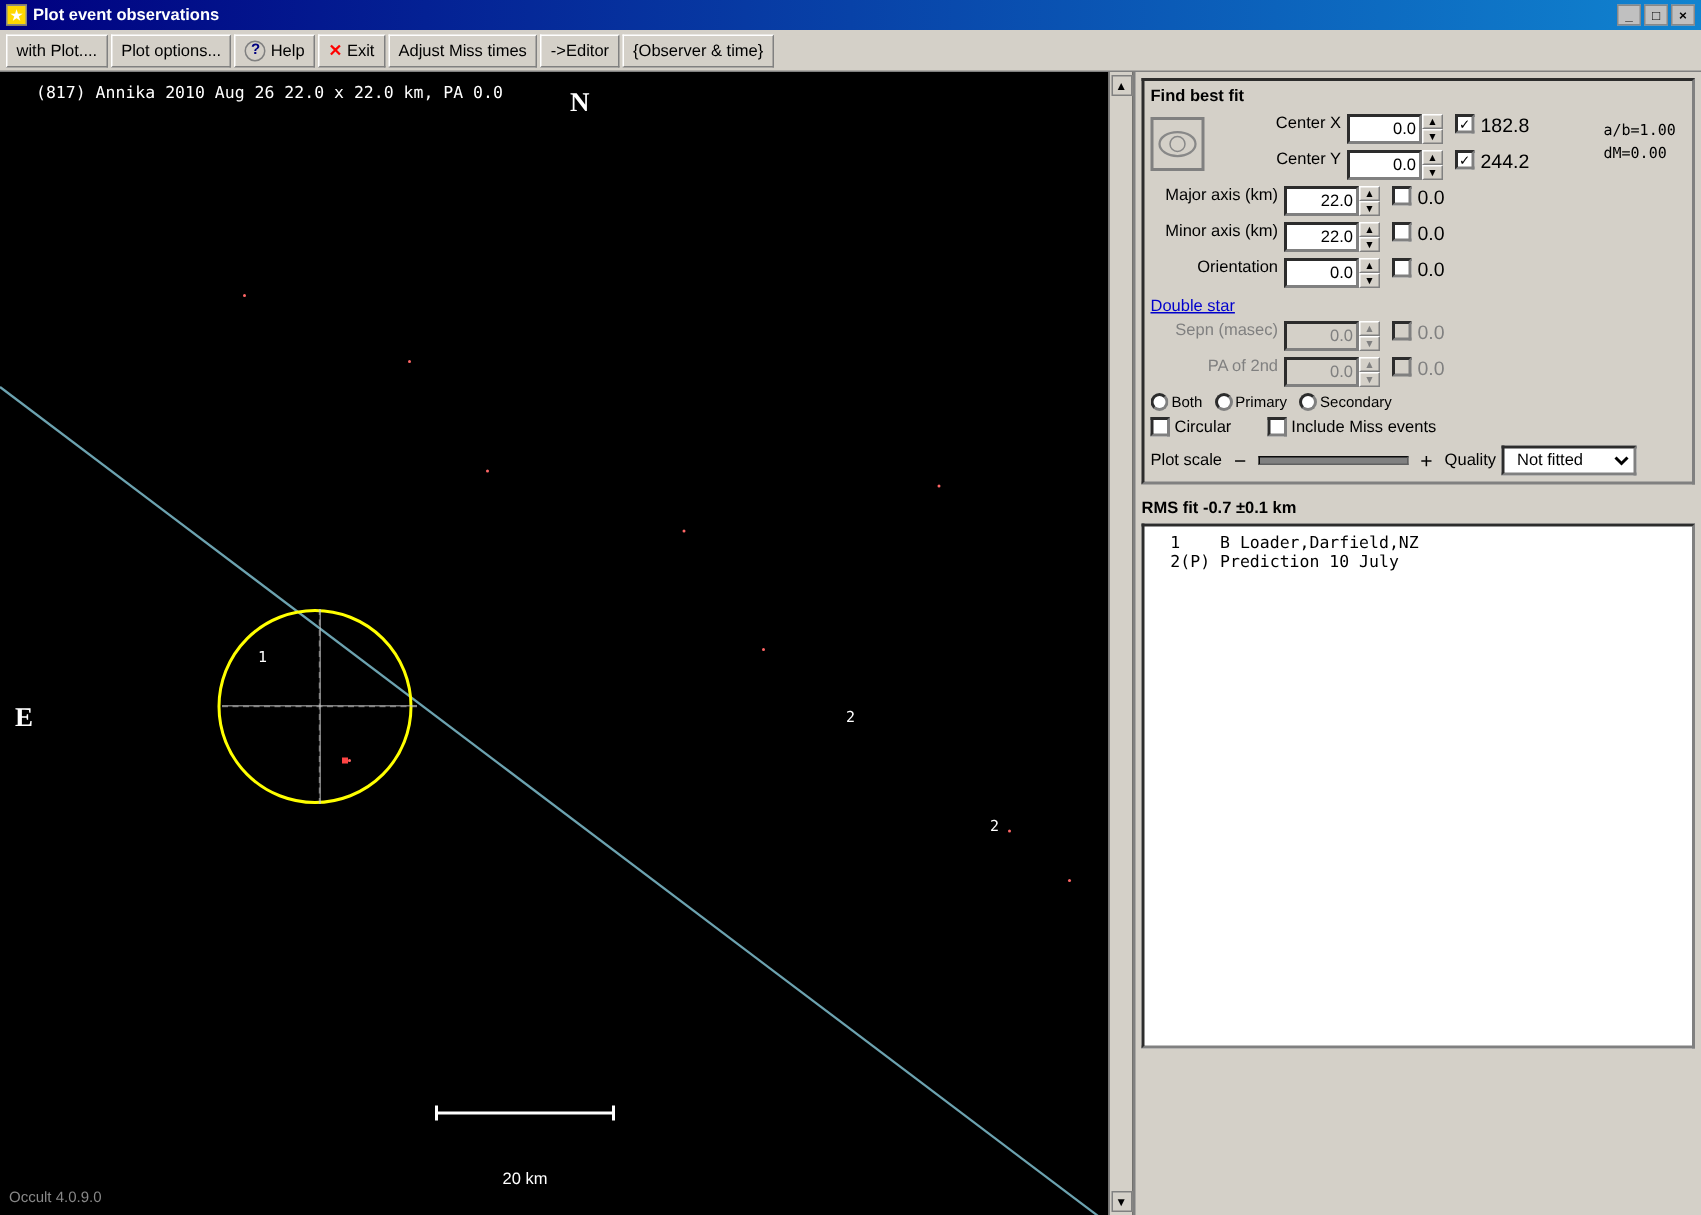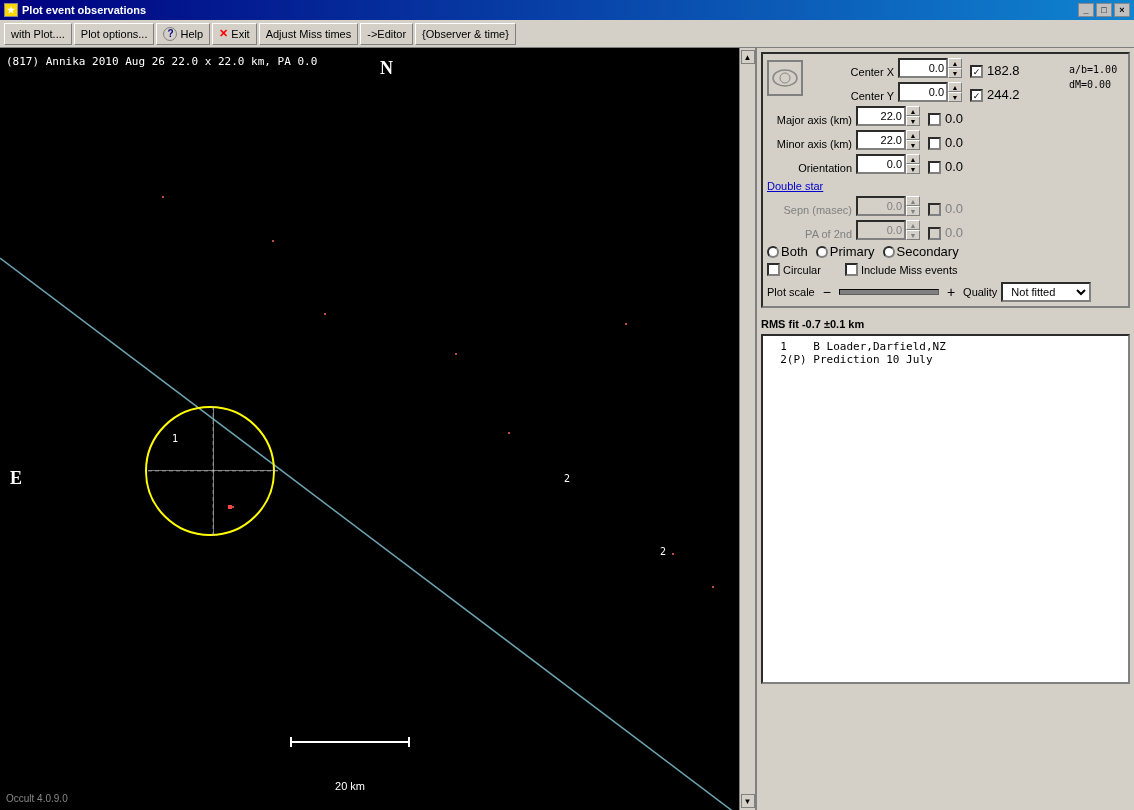--- a/index.html
+++ b/index.html
@@ -55,21 +55,21 @@
       width: 755px;
       height: 100%;
       background: #000000;
       position: relative;
       overflow: hidden;
     }
 
     .plot-info {
       position: absolute;
       top: 6px;
-      left: 6px;
+      left: 24px;
       color: white;
       font-size: 11px;
       font-family: monospace;
       line-height: 1.4;
     }
 
     .compass-n {
       position: absolute;
       top: 10px;
       left: 380px;
@@ -203,21 +203,21 @@
     }
 
     .find-best-fit-title {
       font-weight: bold;
       font-size: 11px;
       margin-bottom: 6px;
     }
 
     .fit-row {
       display: flex;
-      align-items: flex-end;
+      align-items: flex-start;
       margin-bottom: 4px;
       gap: 4px;
     }
 
     .fit-label {
       width: 85px;
       text-align: right;
       font-size: 11px;
       color: #000;
     }
@@ -290,21 +290,21 @@
       display: flex;
       align-items: center;
       gap: 8px;
       margin: 4px 0;
     }
 
     .radio-item {
       display: flex;
       align-items: center;
       gap: 2px;
-      font-size: 13px;
+      font-size: 10px;
     }
 
     .radio-btn {
       width: 12px;
       height: 12px;
       border-radius: 50%;
       border: 2px inset #808080;
       background: white;
       cursor: pointer;
     }
@@ -486,20 +486,21 @@
     <div style="position:absolute;right:0;top:0;width:16px;height:100%;background:#d4d0c8;border-left:1px solid #808080;display:flex;flex-direction:column;align-items:center;">
       <div style="width:14px;height:14px;background:#d4d0c8;border:1px solid #808080;display:flex;align-items:center;justify-content:center;font-size:8px;cursor:pointer;margin-top:2px;">▲</div>
       <div style="flex:1;"></div>
       <div style="width:14px;height:14px;background:#d4d0c8;border:1px solid #808080;display:flex;align-items:center;justify-content:center;font-size:8px;cursor:pointer;margin-bottom:2px;">▼</div>
     </div>
   </div>
 
   <div class="right-panel">
 
     <div class="find-best-fit">
+      <div class="find-best-fit-title">Find best fit</div>
 
       <div style="display:flex;align-items:flex-start;gap:6px;">
         <div style="width:36px;height:36px;border:2px solid #808080;background:#d4d0c8;display:flex;align-items:center;justify-content:center;margin-top:2px;">
           <svg width="30" height="30">
             <ellipse cx="15" cy="15" rx="12" ry="8" fill="none" stroke="#888" stroke-width="1.5"></ellipse>
             <ellipse cx="15" cy="15" rx="5" ry="5" fill="none" stroke="#888" stroke-width="1"></ellipse>
           </svg>
         </div>
         <div style="flex:1;">
 

